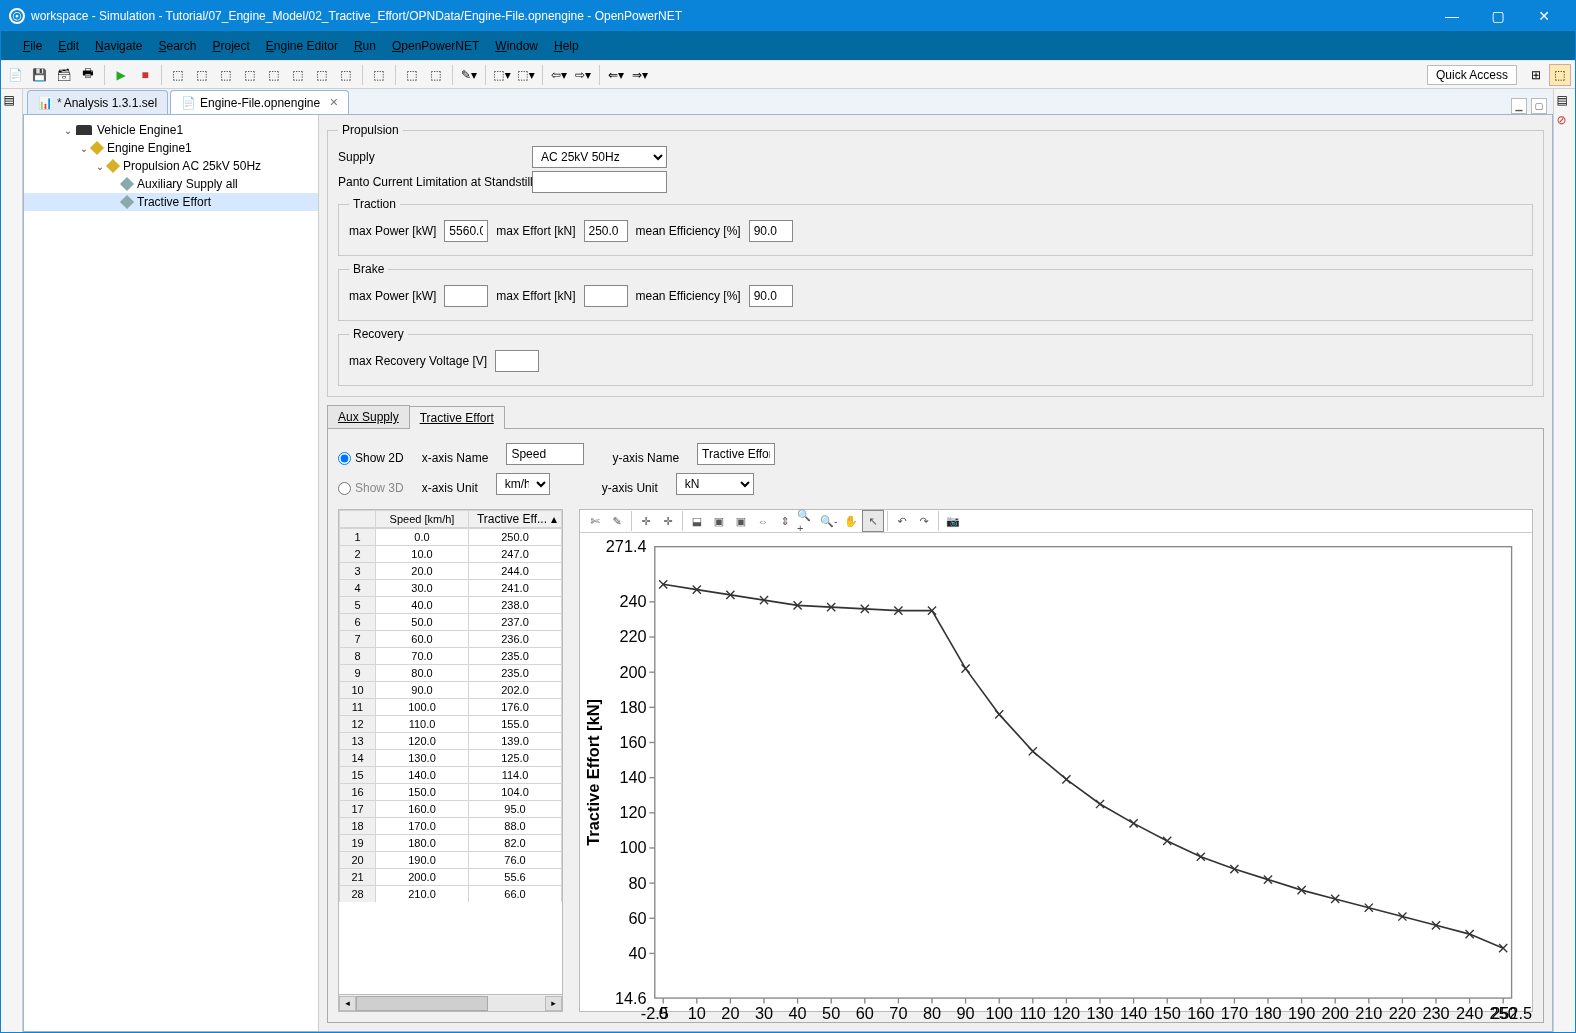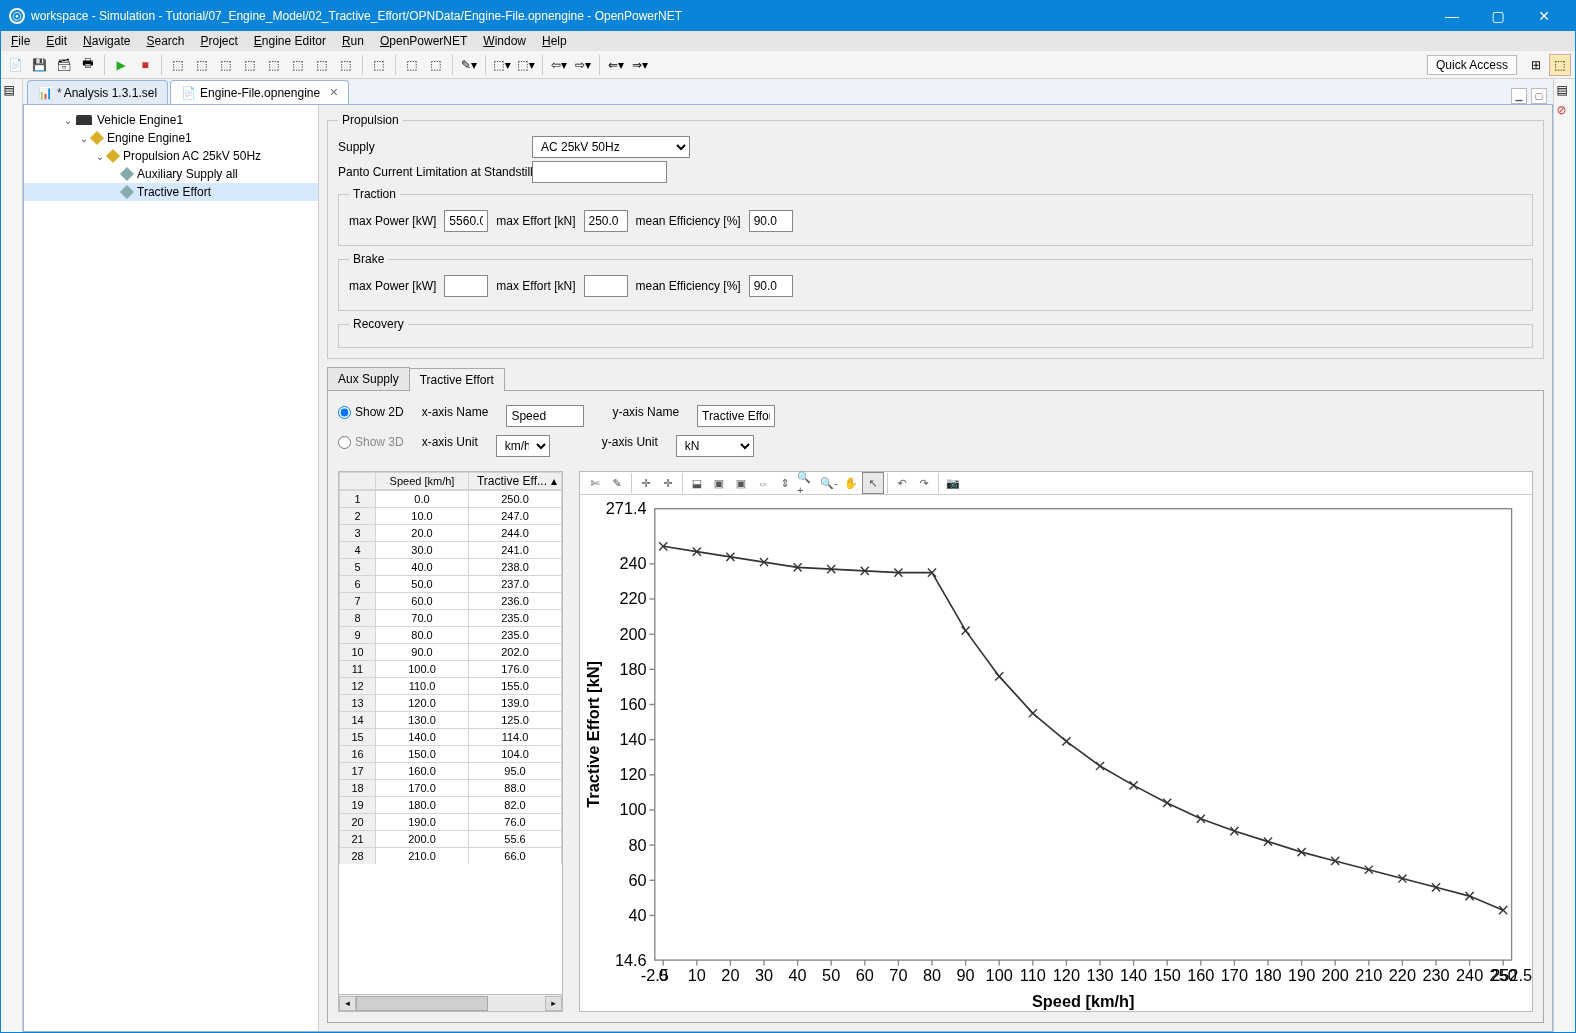--- a/index.html
+++ b/index.html
@@ -4,21 +4,21 @@
 <style>
 * { box-sizing: border-box; margin: 0; padding: 0; font-family: "Segoe UI", Tahoma, sans-serif; font-size: 12px; }
 html,body { width: 1576px; height: 1033px; overflow: hidden; background:#fff; }
 
 .window { width:1576px; height:1033px; border:1px solid #0a84d8; display:flex; flex-direction:column; }
 .titlebar { height:30px; background:#0a84d8; color:#fff; display:flex; align-items:center; padding:0 8px; }
 .titlebar .icon { width:16px; height:16px; border:2px solid #fff; border-radius:50%; margin-right:6px; display:flex; align-items:center; justify-content:center; font-size:10px;}
 .titlebar .title { flex:1; font-size:12px; }
 .titlebar .winbtn { width:46px; height:30px; display:flex; align-items:center; justify-content:center; color:#fff; font-size:14px; }
 
-.menubar { height:20px; background:#e5e5e5; display:flex; align-items:center; padding:0 2px; border-bottom:1px solid #e5e5e5;}
+.menubar { height:30px; background:#0369a1; display:flex; align-items:center; padding:0 14px; border-bottom:1px solid #e5e5e5;}
 .menubar .menuitem { padding:2px 8px; cursor:default;}
 .menubar .menuitem .ul { text-decoration: underline; }
 
 .toolbar { height:28px; background:#f5f5f5; border-bottom:1px solid #d0d0d0; display:flex; align-items:center; padding:0 4px; gap:2px;}
 .toolbar .tbtn { width:22px; height:22px; display:flex; align-items:center; justify-content:center; border:1px solid transparent; border-radius:2px; position:relative;}
 .toolbar .sep { width:1px; height:20px; background:#ccc; margin:0 3px;}
 .toolbar .spacer { flex:1; }
 .toolbar .quick { border:1px solid #bbb; padding:2px 8px; background:#fff; margin-right:6px;}
 .perspbtn { width:22px; height:22px; display:flex; align-items:center; justify-content:center; border:1px solid transparent;}
 
@@ -41,31 +41,31 @@
 .tree .node { display:flex; align-items:center; height:18px; padding-left:4px; gap:2px; white-space:nowrap;}
 .tree .tw { width:12px; text-align:center; color:#555; font-size:10px; cursor:default; user-select:none;}
 .tree .node.sel { background:#d6e8ff; }
 
 .form { flex:1; display:flex; flex-direction:column; background:#f0f0f0; padding:8px; gap:8px; min-width:0; overflow:hidden;}
 fieldset.group { border:1px solid #c8c8c8; background:#f0f0f0; padding:6px 10px 10px 10px; }
 fieldset.group > legend { padding:0 4px; color:#000;}
 .row { display:flex; align-items:center; gap:8px; margin:3px 0; }
 .row label { white-space:nowrap; }
 .row select, .row input[type=text] { height:22px; border:1px solid #888; background:#fff; padding:0 4px; font-size:12px;}
-.row select{ width:158px;}
+.row select{ width:135px;}
 .row input.small{ width:44px;}
 .row input.wide{ width:135px;}
 
 .subtabs { background:#f0f0f0; }
 .subtabs .subtabbar { display:flex; border-bottom:1px solid #aaa; }
-.subtabs .stab { padding:4px 10px; border:1px solid #aaa; border-bottom:none; background:#e6e6e6; margin-right:-1px; cursor:default;}
+.subtabs .stab { padding:4px 10px; border:1px solid #aaa; border-bottom:none; background:#e6e6e6; margin-right:-1px; cursor:default;text-decoration:underline;}
 .subtabs .stab.active{ background:#f0f0f0; position:relative; top:1px;}
 .subtabs .stabbody{ border:1px solid #aaa; border-top:none; padding:10px; background:#f0f0f0;}
 
-.radiorow{ display:flex; align-items:flex-start; gap:18px; margin:4px 0;}
+.radiorow{ display:flex; align-items:flex-end; gap:18px; margin:4px 0;}
 .radiorow .rset{ display:flex; align-items:center; gap:4px;}
 .radiorow input[type=text], .radiorow select{ height:22px; border:1px solid #888; background:#fff; padding:0 4px; font-size:12px; width:78px;}
 
 .dataarea{ display:flex; gap:16px; margin-top:10px; min-height:0;}
 .tablewrap{ width:225px; display:flex; flex-direction:column;}
 .tablewrap .tbl{ border:1px solid #bbb; background:#fff; flex:1; overflow:hidden; position:relative;}
 .tbl table{ border-collapse:collapse; width:100%; table-layout:fixed;}
 .tbl th, .tbl td{ border:1px solid #d4d4d4; padding:0 4px; height:17px; font-size:11px; text-align:center; overflow:hidden; white-space:nowrap;}
 .tbl th{ background:#f0f0f0; font-weight:normal; position:sticky; top:0;}
 .tbl th.rn, .tbl td.rn{ width:36px; background:#f0f0f0;}
@@ -235,20 +235,24 @@
                 <label>max Power [kW]</label>
                 <input type="text" class="small" value="" style="">
                 <label>max Effort [kN]</label>
                 <input type="text" class="small" value="" style="">
                 <label>mean Efficiency [%]</label>
                 <input type="text" class="small" value="90.0" style="">
               </div>
             </fieldset>
             <fieldset class="group" style="margin-top:6px">
               <legend>Recovery</legend>
+              <div class="row">
+                <label>max Recovery Voltage [V]</label>
+                <input type="text" class="small" value="" style="">
+              </div>
             </fieldset>
           </fieldset>
 
           <div class="subtabs" style="flex:1; display:flex; flex-direction:column; min-height:0;">
             <div class="subtabbar">
               <div class="stab">Aux Supply</div>
               <div class="stab active">Tractive Effort</div>
             </div>
             <div class="stabbody" style="flex:1; display:flex; flex-direction:column; min-height:0;">
               <div class="radiorow">

